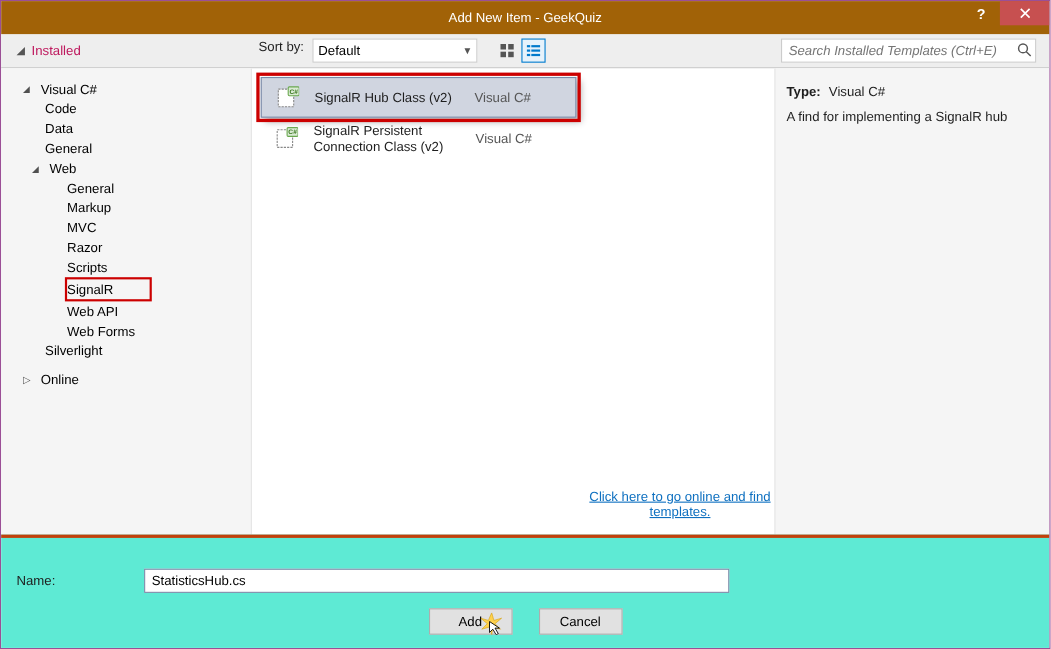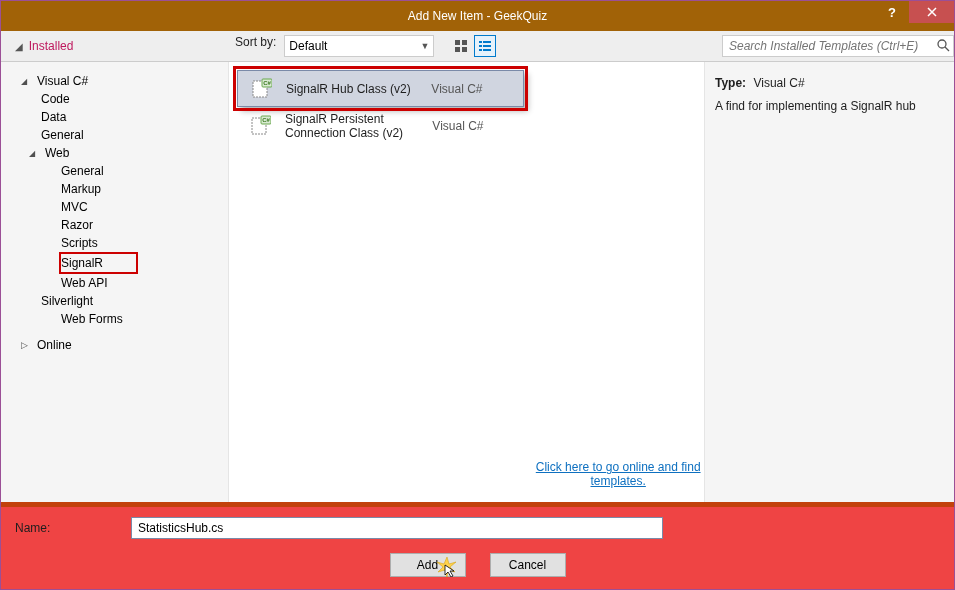--- a/index.html
+++ b/index.html
@@ -8,21 +8,21 @@
 .titlebar .title { flex: 1; text-align: center; font-size: 12px; }
 .titlebar .controls { display: flex; position: absolute; right: 0; top: 0; }
 .titlebar .ctrl { width: 34px; height: 22px; display: flex; align-items: center; justify-content: center; cursor: pointer; }
 .titlebar .ctrl.help { color: #fff; font-size: 13px; font-weight: bold; }
 .titlebar .ctrl.close { background: #c75050; width: 45px; }
 .titlebar .ctrl.close svg { width: 10px; height: 10px; }
 
 .toolbar { height: 31px; border-bottom: 1px solid #ccc; display: flex; align-items: center; background: #eee; }
 .toolbar .left { width: 228px; display: flex; align-items: center; gap: 6px; padding-left: 14px; }
 .toolbar .mid { display: flex; align-items: flex-start; gap: 6px; padding-left: 6px; flex: 1; }
-.toolbar .right { display: flex; align-items: center; padding-right: 0; }
+.toolbar .right { display: flex; align-items: center; padding-right: 12px; }
 .toolbar .arrow { font-size: 10px; color: #555; }
 .toolbar .installed-label { color: #be185d; }
 .sortby-label { color: #1e1e1e; margin-right: 2px; }
 .sort-select { width: 150px; height: 22px; border: 1px solid #ccc; background: #fff; font-size: 12px; padding-left: 4px; display: flex; align-items: center; justify-content: space-between; padding-right: 4px; cursor: pointer; }
 .sort-select .caret { font-size: 9px; color: #555; }
 .view-toggle { display: flex; margin-left: 10px; gap: 2px; }
 .view-btn { width: 22px; height: 22px; border: 1px solid transparent; display: flex; align-items: center; justify-content: center; cursor: pointer; }
 .view-btn.active { border: 1px solid #007acc; background: #e6f2fb; }
 .search-wrap { position: relative; }
 .search-input { width: 232px; height: 22px; border: 1px solid #ccc; padding: 0 22px 0 6px; font-size: 12px; font-style: italic; color: #999; background: #fff; }
@@ -50,21 +50,21 @@
 .template-row .lang { color: #555; width: 80px; text-align: left; }
 .online-link { text-align: center; margin-top: auto; padding-bottom: 14px; }
 .online-link a { color: #0e70c0; text-decoration: underline; font-size: 12px; cursor: pointer; }
 
 .details { width: 250px; border-left: 1px solid #e5e5e5; padding: 14px 10px; background: #f5f5f5; }
 .details .type-row { margin-bottom: 8px; }
 .details .type-label { font-weight: bold; color: #1e1e1e; margin-right: 4px; }
 .details .type-val { color: #1e1e1e; }
 .details .desc { color: #1e1e1e; line-height: 1.4; }
 
-.footer { border-top: 5px solid #c2410c; background: #ef4444; padding: 10px 14px 12px 14px; }
+.footer { border-top: 3px solid #c2410c; background: #5eead4; padding: 28px 14px 12px 14px; }
 .name-row { display: flex; align-items: center; margin-bottom: 14px; }
 .name-row .lbl { width: 116px; color: #1e1e1e; }
 .name-row input { width: 532px; height: 22px; border: 1px solid #7a8aa8; padding: 0 6px; font-size: 12px; }
 .btn-row { display: flex; justify-content: center; gap: 24px; }
 .btn { width: 76px; height: 24px; border: 1px solid #adadad; background: #e1e1e1; font-size: 12px; cursor: pointer; position: relative; display: flex; align-items: center; justify-content: center; }
 .cursor-star { position: absolute; right: 8px; top: 3px; pointer-events: none; }
 </style>
 </head>
 <body>
 
@@ -157,25 +157,25 @@
       </div>
     <div class="tree-item level-3">
         <span>Scripts</span>
       </div>
     <div class="tree-item level-3 selected highlight-red">
         <span>SignalR</span>
       </div>
     <div class="tree-item level-3">
         <span>Web API</span>
       </div>
+    <div class="tree-item level-3">
+        <span>Web Forms</span>
+      </div>
     <div class="tree-item level-2">
         <span>Silverlight</span>
-      </div>
-    <div class="tree-item level-3">
-        <span>Web Forms</span>
       </div>
     <div class="tree-item level-1" style="margin-top:8px">
       <span class="caret collapsed"></span>
       <span>Online</span>
     </div>
   </div>
 
   <div class="center">
     <div class="template-list">
       <div class="template-row selected highlight-red">

